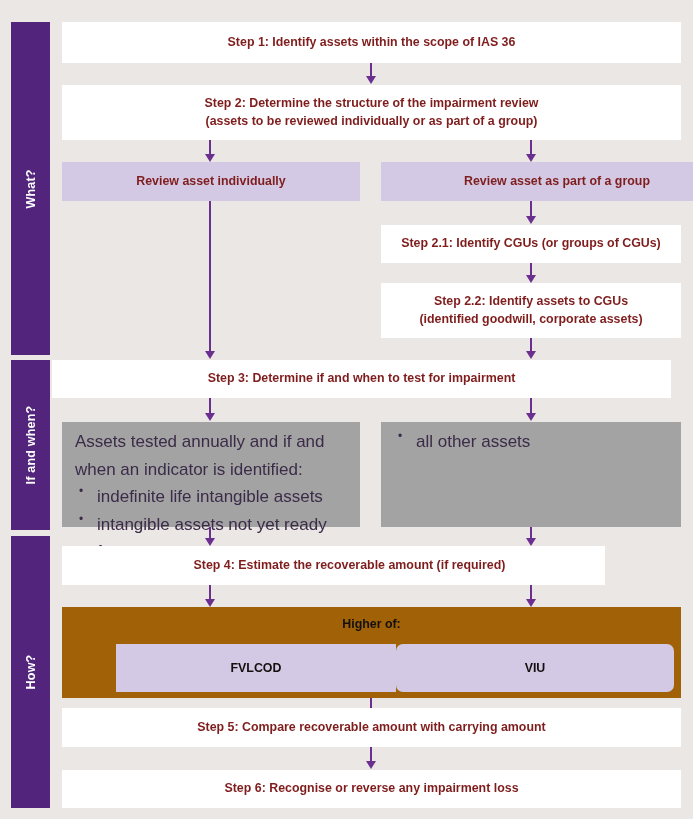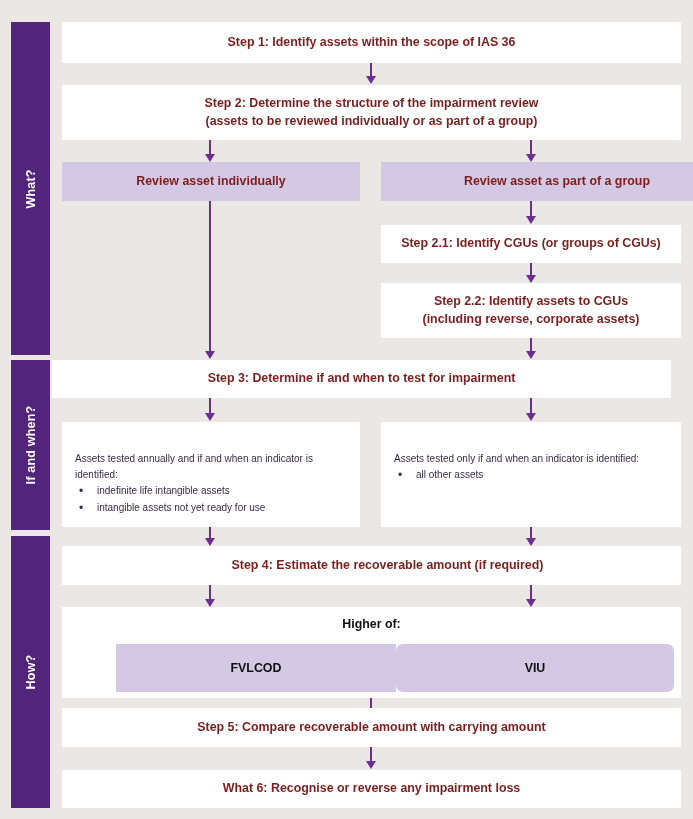--- a/index.html
+++ b/index.html
@@ -44,23 +44,23 @@
   .white{background:#ffffff;}
   .lilac{background:#d3c9e4;}
 
   .box .lines{display:block;}
   .box .lines div{display:block;}
 
   
   .panel{
     position:absolute;
     box-sizing:border-box;
-    background:#ffffff;
-    padding:29px 13px 8px 13px;
-    font-size:10px;
+    background:#a3a3a3;
+    padding:6px 13px 8px 13px;
+    font-size:17px;
     font-weight:normal;
     color:#3b2b48;
     line-height:1.62;
     text-align:left;
   }
   .panel ul{
     list-style:none;
     margin:0;padding:0;
   }
   .panel ul li{
@@ -70,21 +70,21 @@
   .panel ul li:before{
     content:"\2022";
     position:absolute;left:4px;top:-1px;
     font-size:12px;
   }
 
   
   .higher{
     position:absolute;
     box-sizing:border-box;
-    background:#ffffff;
+    background:#a16207;
     display:block;
   }
   .higher .cap{
     text-align:center;
     font-size:12.4px;
     font-weight:bold;
     color:#14100f;
     padding-top:10px;
   }
   .higher .row{
@@ -184,21 +184,21 @@
   </div>
 
   <div class="conn" style="left:530px;top:263px;height:20px;">
     <div class="stem" style="height:13px;"></div>
     <div class="head"></div>
   </div>
 
   <div class="box white" style="left:381px;top:283px;width:300px;height:55px;">
     <span class="lines">
       <div>Step 2.2: Identify assets to CGUs</div>
-      <div>(including reverse, corporate assets)</div>
+      <div>(identified goodwill, corporate assets)</div>
     </span>
   </div>
 
   <div class="conn" style="left:530px;top:338px;height:21px;">
     <div class="stem" style="height:14px;"></div>
     <div class="head"></div>
   </div>
 
   <div class="box white" style="left:52px;top:360px;width:619px;height:38px;">
     <span class="lines">
@@ -217,36 +217,35 @@
 
   <div class="panel" style="left:62px;top:422px;width:298px;height:105px;">
     <div>Assets tested annually and if and when an indicator is identified:</div>
     <ul>
       <li>indefinite life intangible assets</li>
       <li>intangible assets not yet ready for use</li>
     </ul>
   </div>
 
   <div class="panel" style="left:381px;top:422px;width:300px;height:105px;">
-    <div>Assets tested only if and when an indicator is identified:</div>
     <ul>
       <li>all other assets</li>
     </ul>
   </div>
 
   <div class="conn" style="left:209px;top:527px;height:19px;">
     <div class="stem" style="height:12px;"></div>
     <div class="head"></div>
   </div>
   <div class="conn" style="left:530px;top:527px;height:19px;">
     <div class="stem" style="height:12px;"></div>
     <div class="head"></div>
   </div>
 
-  <div class="box white" style="left:62px;top:546px;width:619px;height:39px;padding-left:40px;">
+  <div class="box white" style="left:62px;top:546px;width:543px;height:39px;padding-left:40px;">
     <span class="lines">
       <div>Step 4: Estimate the recoverable amount (if required)</div>
     </span>
   </div>
 
   <div class="conn" style="left:209px;top:585px;height:22px;">
     <div class="stem" style="height:15px;"></div>
     <div class="head"></div>
   </div>
   <div class="conn" style="left:530px;top:585px;height:22px;">
@@ -273,17 +272,17 @@
     </span>
   </div>
 
   <div class="conn" style="left:370px;top:747px;height:22px;">
     <div class="stem" style="height:15px;"></div>
     <div class="head"></div>
   </div>
 
   <div class="box white" style="left:62px;top:770px;width:619px;height:38px;">
     <span class="lines">
-      <div>What 6: Recognise or reverse any impairment loss</div>
+      <div>Step 6: Recognise or reverse any impairment loss</div>
     </span>
   </div>
 
 </div>
 
 </body></html>

